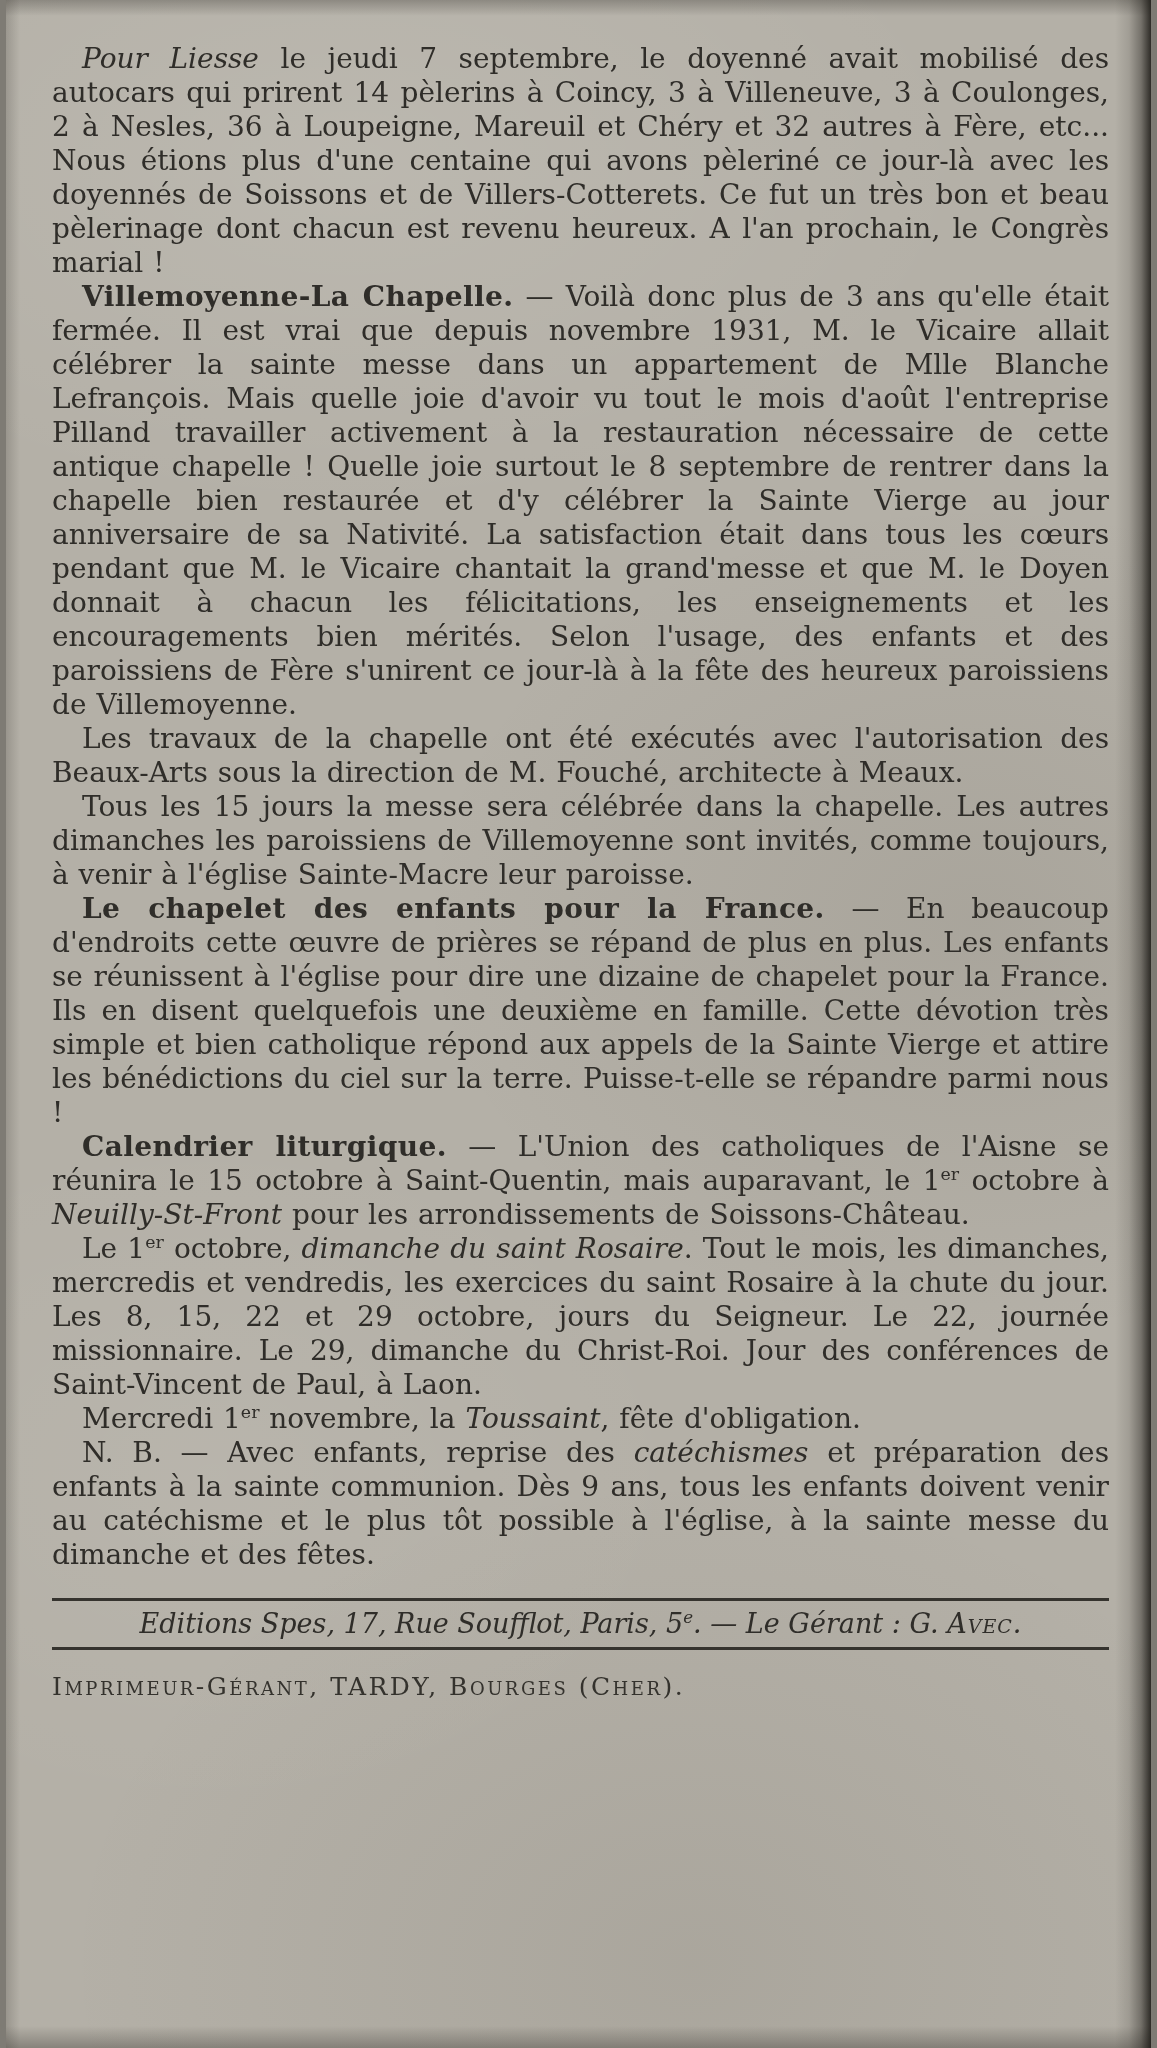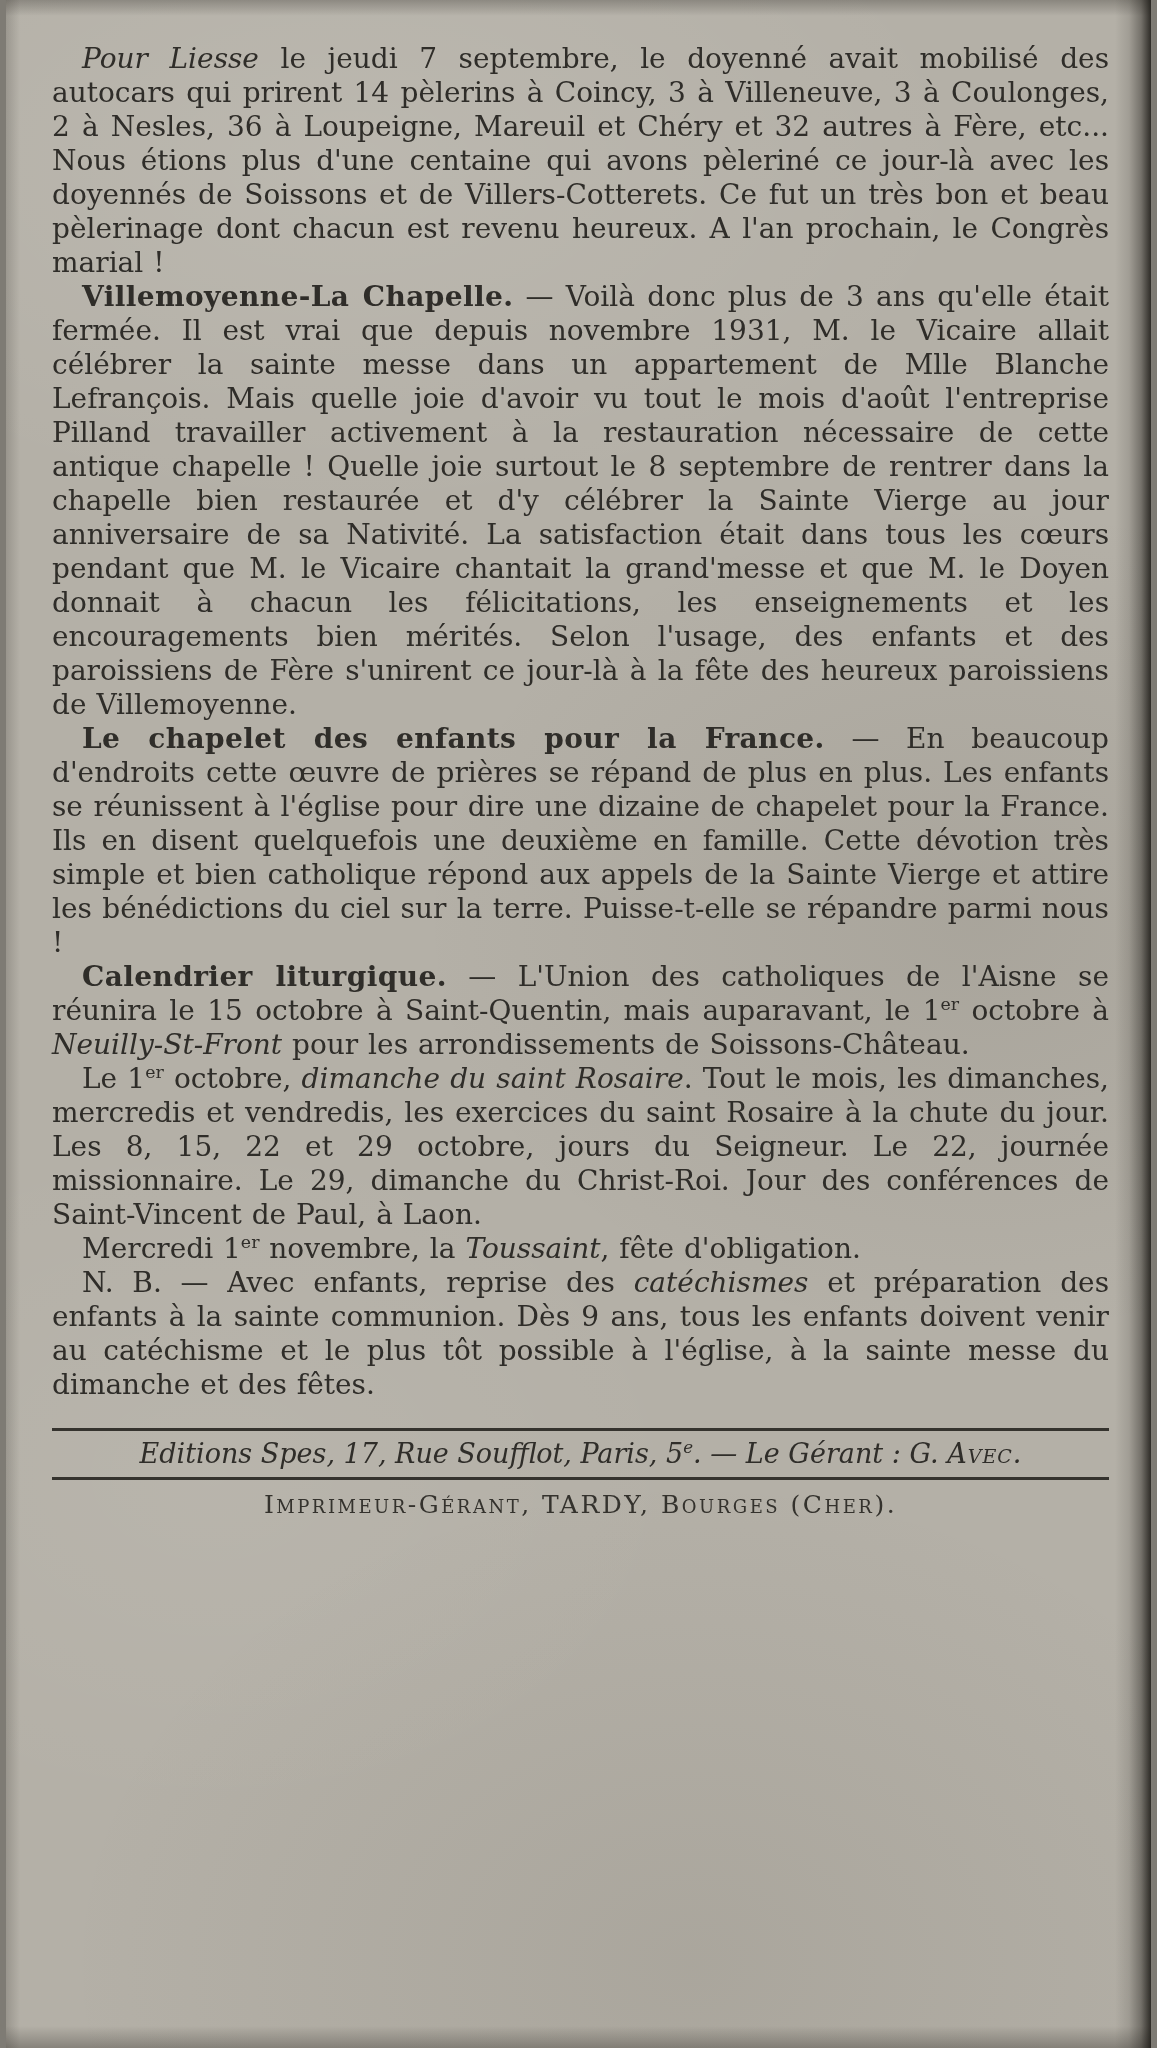--- a/index.html
+++ b/index.html
@@ -45,26 +45,25 @@
   .footer { margin-top: 26px; }
   .rule { height: 0; border-top: 3px solid #35332e; }
   .footer-line1 {
     text-align: center;
     font-style: italic;
     font-size: 27px;
     line-height: 40px;
     padding: 3px 0;
   }
   .footer-line2 {
-    text-align: center;
     font-variant: small-caps;
     letter-spacing: 2.5px;
     font-size: 25px;
     line-height: 34px;
-    margin-top: 8px;
+    margin-top: 20px;
     color: #34322d;
   }
 
   .edge { position: absolute; pointer-events: none; }
   .edge-right  { top: 0; right: 0; bottom: 0; width: 36px;
     background: linear-gradient(to left, rgba(22,20,16,0.85) 0px, rgba(22,20,16,0.40) 10px, rgba(22,20,16,0.12) 22px, rgba(22,20,16,0) 36px); }
   .edge-top    { top: 0; left: 0; right: 0; height: 16px;
     background: linear-gradient(to bottom, rgba(30,27,22,0.28), rgba(30,27,22,0)); }
   .edge-bottom { bottom: 0; left: 0; right: 0; height: 22px;
     background: linear-gradient(to top, rgba(30,27,22,0.30), rgba(30,27,22,0)); }
@@ -74,21 +73,23 @@
 </head>
 <body>
 
 <div class="scan">
   <div class="content">
 
     <p class="para"><span class="it">Pour Liesse</span><span> le jeudi 7 septembre, le doyenné avait mobilisé des autocars qui prirent 14 pèlerins à Coincy, 3 à Villeneuve, 3 à Coulonges, 2 à Nesles, 36 à Loupeigne, Mareuil et Chéry et 32 autres à Fère, etc... Nous étions plus d'une centaine qui avons pèleriné ce jour-là avec les doyennés de Soissons et de Villers-Cotterets. Ce fut un très bon et beau pèlerinage dont chacun est revenu heureux. A l'an prochain, le Congrès marial !</span></p>
 
     <p class="para g-section"><span class="lead-bold">Villemoyenne-La Chapelle.</span><span> — Voilà donc plus de 3 ans qu'elle était fermée. Il est vrai que depuis novembre 1931, M. le Vicaire allait célébrer la sainte messe dans un appartement de Mlle Blanche Lefrançois. Mais quelle joie d'avoir vu tout le mois d'août l'entreprise Pilland travailler activement à la restauration nécessaire de cette antique chapelle ! Quelle joie surtout le 8 septembre de rentrer dans la chapelle bien restaurée et d'y célébrer la Sainte Vierge au jour anniversaire de sa Nativité. La satisfaction était dans tous les cœurs pendant que M. le Vicaire chantait la grand'messe et que M. le Doyen donnait à chacun les félicitations, les enseignements et les encouragements bien mérités. Selon l'usage, des enfants et des paroissiens de Fère s'unirent ce jour-là à la fête des heureux paroissiens de Villemoyenne.</span></p>
 
+    <p class="para g-med"><span>Les travaux de la chapelle ont été exécutés avec l'autorisation des Beaux-Arts sous la direction de M. Fouché, architecte à Meaux.</span></p>
 
+    <p class="para g-small"><span>Tous les 15 jours la messe sera célébrée dans la chapelle. Les autres dimanches les paroissiens de Villemoyenne sont invités, comme toujours, à venir à l'église Sainte-Macre leur paroisse.</span></p>
 
     <p class="para g-section"><span class="lead-bold">Le chapelet des enfants pour la France.</span><span> — En beaucoup d'endroits cette œuvre de prières se répand de plus en plus. Les enfants se réunissent à l'église pour dire une dizaine de chapelet pour la France. Ils en disent quelquefois une deuxième en famille. Cette dévotion très simple et bien catholique répond aux appels de la Sainte Vierge et attire les bénédictions du ciel sur la terre. Puisse-t-elle se répandre parmi nous !</span></p>
 
     <p class="para g-section"><span class="lead-bold">Calendrier liturgique.</span><span> — L'Union des catholiques de l'Aisne se réunira le 15 octobre à Saint-Quentin, mais auparavant, le 1</span><span class="sup">er</span><span> octobre à </span><span class="it">Neuilly-St-Front</span><span> pour les arrondissements de Soissons-Château.</span></p>
 
     <p class="para g-med"><span>Le 1</span><span class="sup">er</span><span> octobre, </span><span class="it">dimanche du saint Rosaire</span><span>. Tout le mois, les dimanches, mercredis et vendredis, les exercices du saint Rosaire à la chute du jour. Les 8, 15, 22 et 29 octobre, jours du Seigneur. Le 22, journée missionnaire. Le 29, dimanche du Christ-Roi. Jour des conférences de Saint-Vincent de Paul, à Laon.</span></p>
 
     <p class="para g-small"><span>Mercredi 1</span><span class="sup">er</span><span> novembre, la </span><span class="it">Toussaint</span><span>, fête d'obligation.</span></p>
 
 

